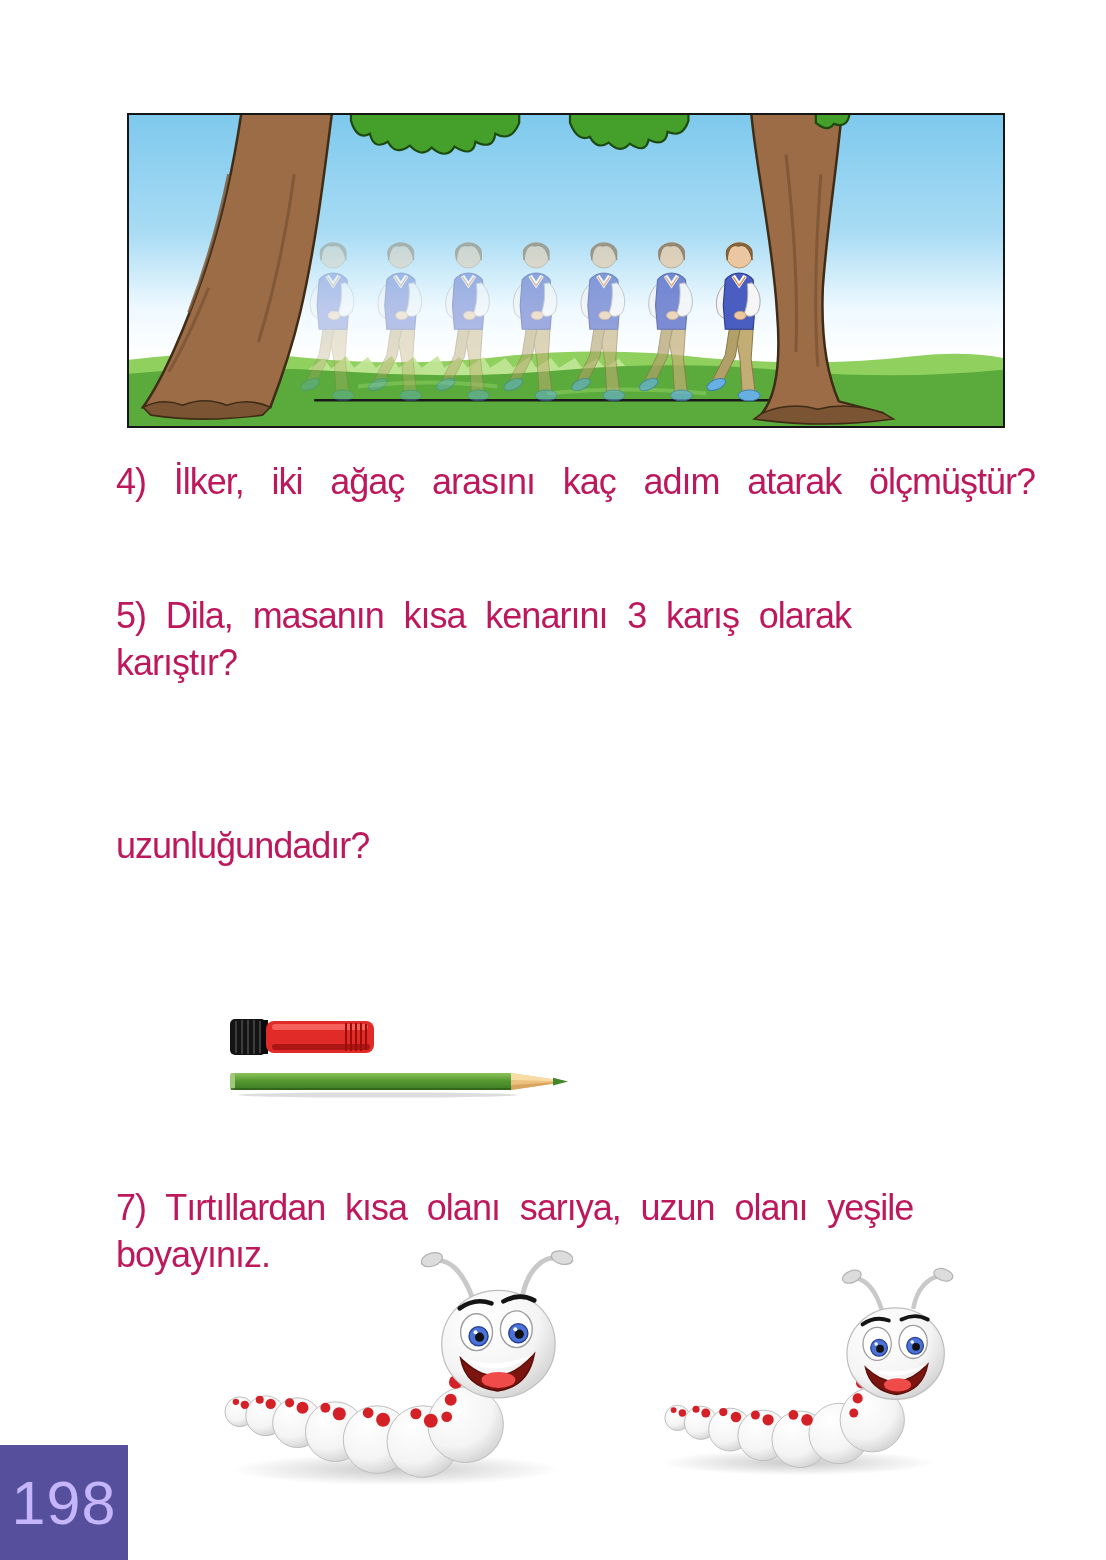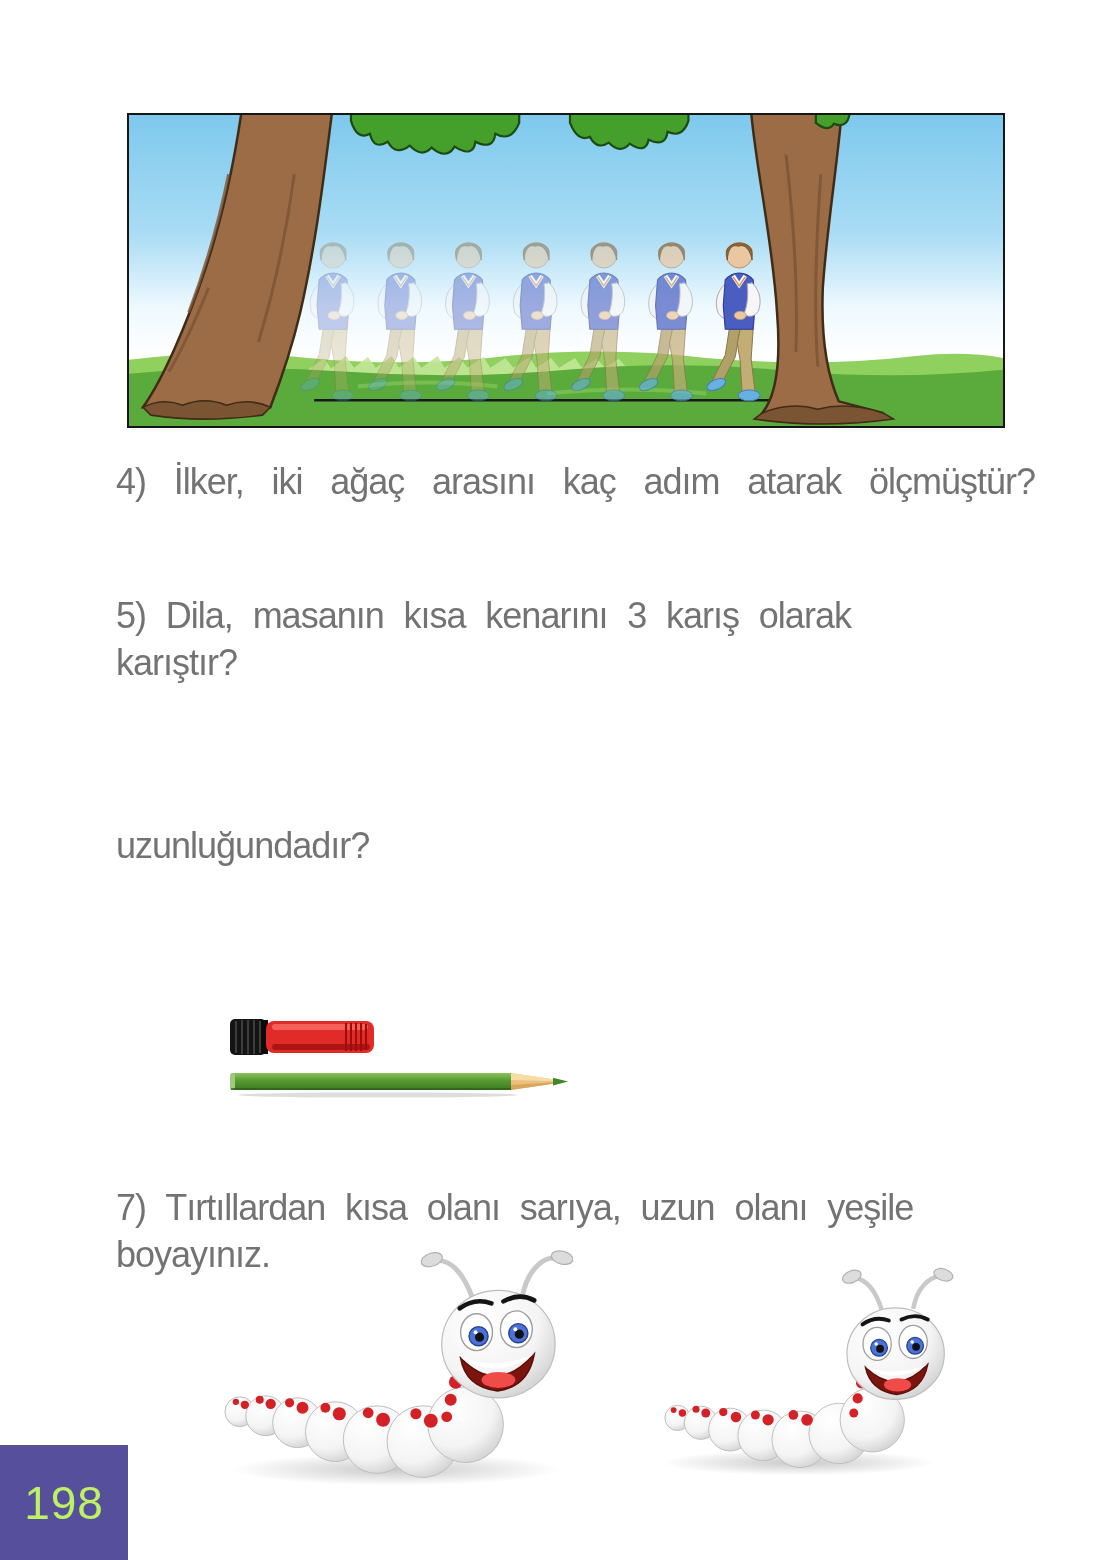--- a/index.html
+++ b/index.html
@@ -11,31 +11,31 @@
   
   .scene{
     left:127px;top:113px;width:878px;height:315px;
     border:2px solid #161616;box-sizing:border-box;background:#bfe6f6;
   }
   .scene svg{display:block;width:100%;height:100%;}
   
   .question{left:116px;width:950px;}
   .q-line{
     font-size:36px;line-height:47px;letter-spacing:-1px;word-spacing:.30em;
-    white-space:pre;color:#737373;
+    white-space:pre;color:#be185d;
   }
   .q-line.wide{word-spacing:.52em;}
   
   .figure svg{display:block;width:100%;height:100%;}
   
   .page-badge{
     left:0;top:1445px;width:128px;height:115px;background:#56509c;
     display:flex;align-items:center;justify-content:center;
   }
-  .page-badge span{color:#bef264;font-size:46px;letter-spacing:1px;}
+  .page-badge span{color:#c4b5fd;font-size:61px;letter-spacing:1px;}
 </style>
 </head>
 <body>
 
 <div class="abs scene figure">
   <svg viewBox="0 0 878 315" preserveAspectRatio="none">
     <defs>
       <linearGradient id="skyG" x1="0" y1="0" x2="0" y2="1">
         <stop offset="0" stop-color="#7ec9ed"></stop>
         <stop offset="0.38" stop-color="#a9dcf4"></stop>

